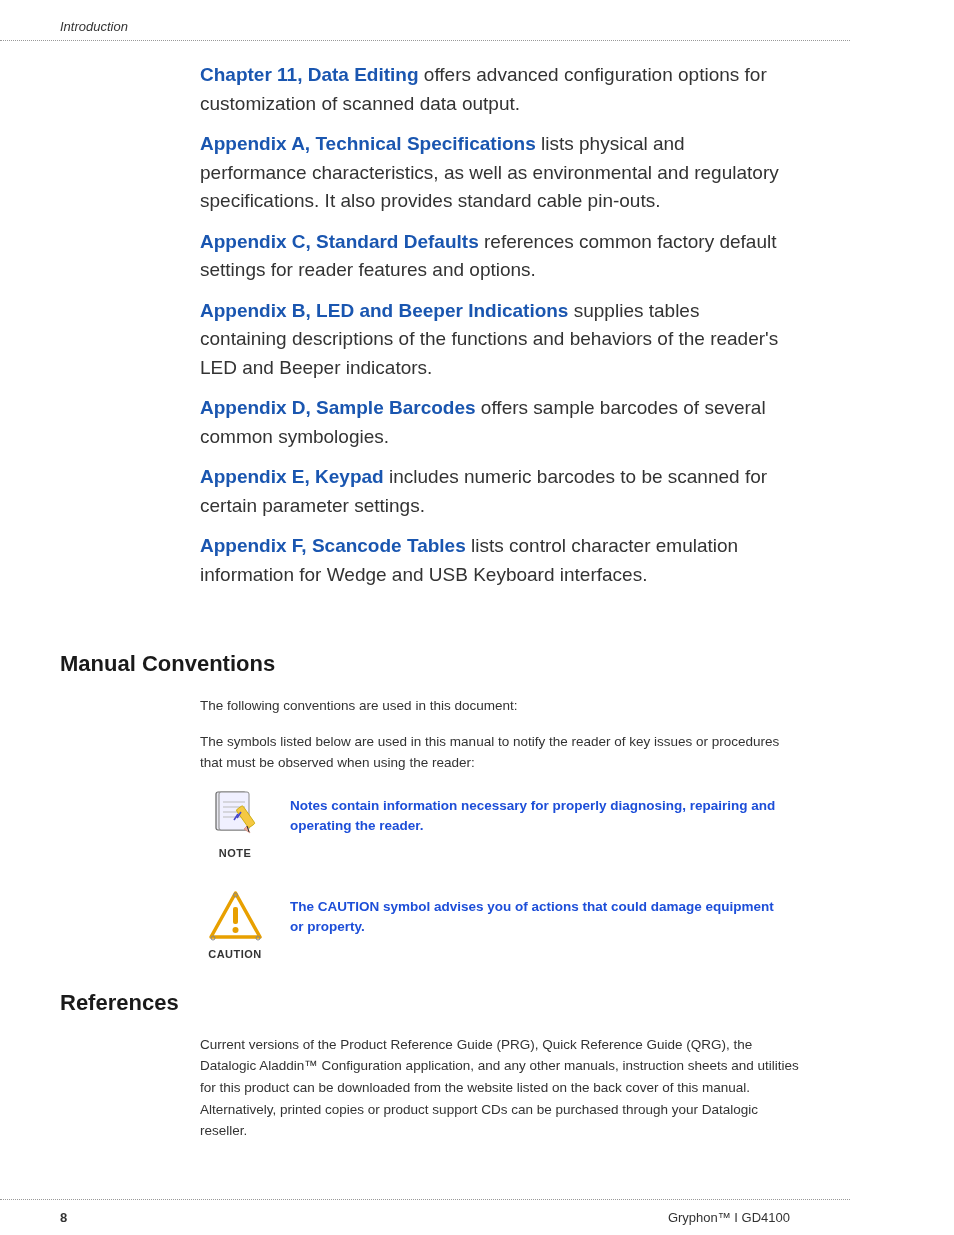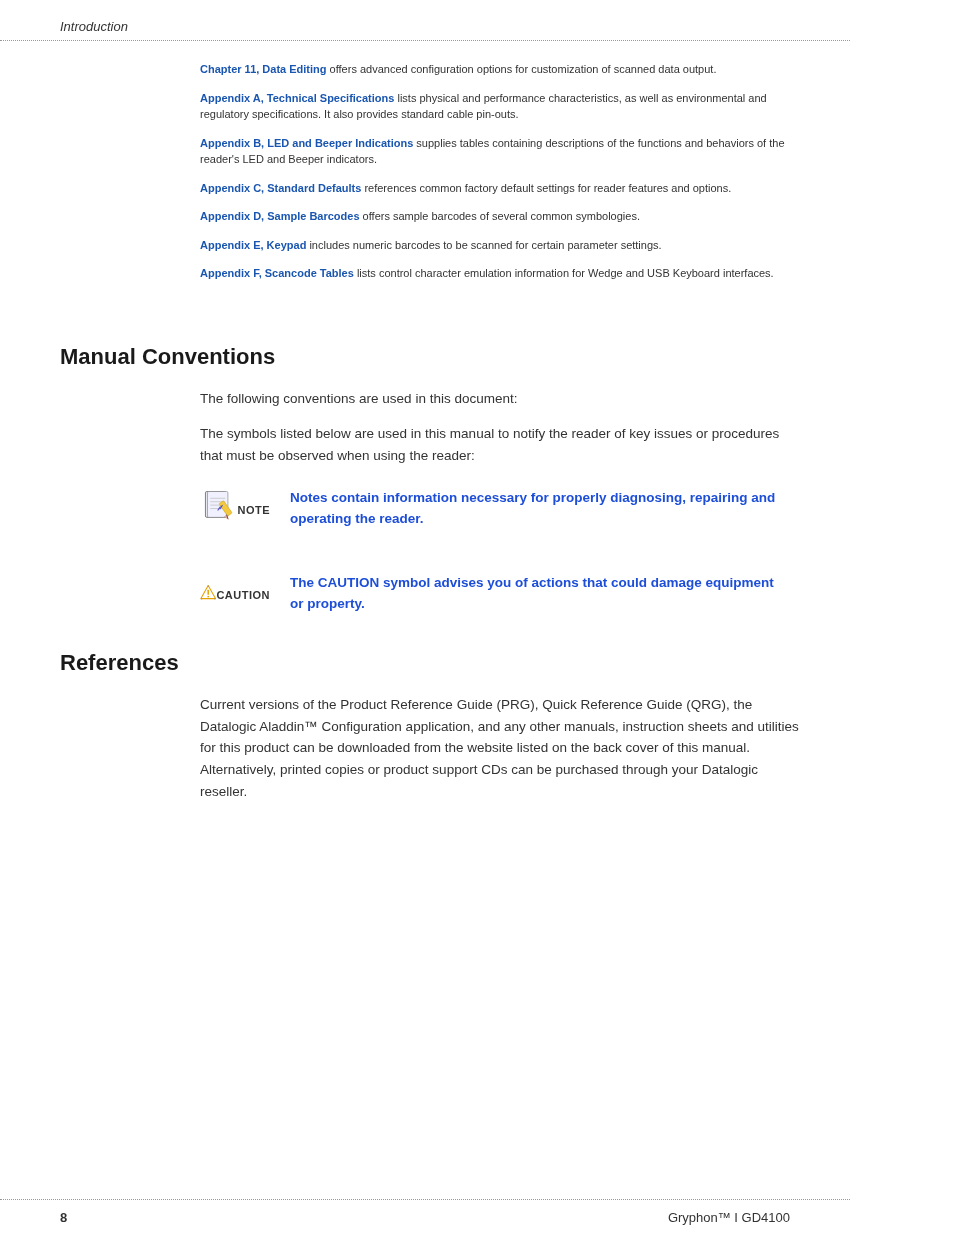--- a/index.html
+++ b/index.html
@@ -38,21 +38,21 @@
     }
 
     
     .link {
       color: #1a56b0;
       font-weight: bold;
     }
 
     .chapter-line {
       margin-bottom: 12px;
-      font-size: 11px;
+      font-size: 19px;
       color: #333;
       line-height: 1.5;
     }
 
     
     .section-heading {
       font-size: 22px;
       font-weight: bold;
       color: #1a1a1a;
       margin: 30px 0 18px 0;
@@ -79,20 +79,21 @@
     .symbol-block {
       display: flex;
       align-items: flex-start;
       margin-bottom: 30px;
     }
 
     .symbol-icon {
       width: 70px;
       flex-shrink: 0;
       display: flex;
+      flex-direction: column;
       align-items: center;
     }
 
     .symbol-icon svg {
       width: 55px;
       height: 55px;
     }
 
     .symbol-label {
       font-size: 11px;
@@ -138,22 +139,22 @@
 
 <div class="page-container">
 
   <div class="header">
     <span class="header-label">Introduction</span>
   </div>
 
   <div class="content" id="chapter-list">
   <div class="chapter-line"><span class="link">Chapter 11, Data Editing</span> offers advanced configuration options for customization of scanned data output.</div>
       <div class="chapter-line"><span class="link">Appendix A, Technical Specifications</span> lists physical and performance characteristics, as well as environmental and regulatory specifications. It also provides standard cable pin-outs.</div>
+      <div class="chapter-line"><span class="link">Appendix C, Standard Defaults</span> references common factory default settings for reader features and options.</div>
       <div class="chapter-line"><span class="link">Appendix B, LED and Beeper Indications</span> supplies tables containing descriptions of the functions and behaviors of the reader's LED and Beeper indicators.</div>
-      <div class="chapter-line"><span class="link">Appendix C, Standard Defaults</span> references common factory default settings for reader features and options.</div>
       <div class="chapter-line"><span class="link">Appendix D, Sample Barcodes</span> offers sample barcodes of several common symbologies.</div>
       <div class="chapter-line"><span class="link">Appendix E, Keypad</span> includes numeric barcodes to be scanned for certain parameter settings.</div>
       <div class="chapter-line"><span class="link">Appendix F, Scancode Tables</span> lists control character emulation information for Wedge and USB Keyboard interfaces.</div>
     </div>
 
   <div class="section-heading">Manual Conventions</div>
 
   <div class="section-body">
     <p>The following conventions are used in this document:</p>
     <p>The symbols listed below are used in this manual to notify the reader of key issues or procedures that must be observed when using the reader:</p>

